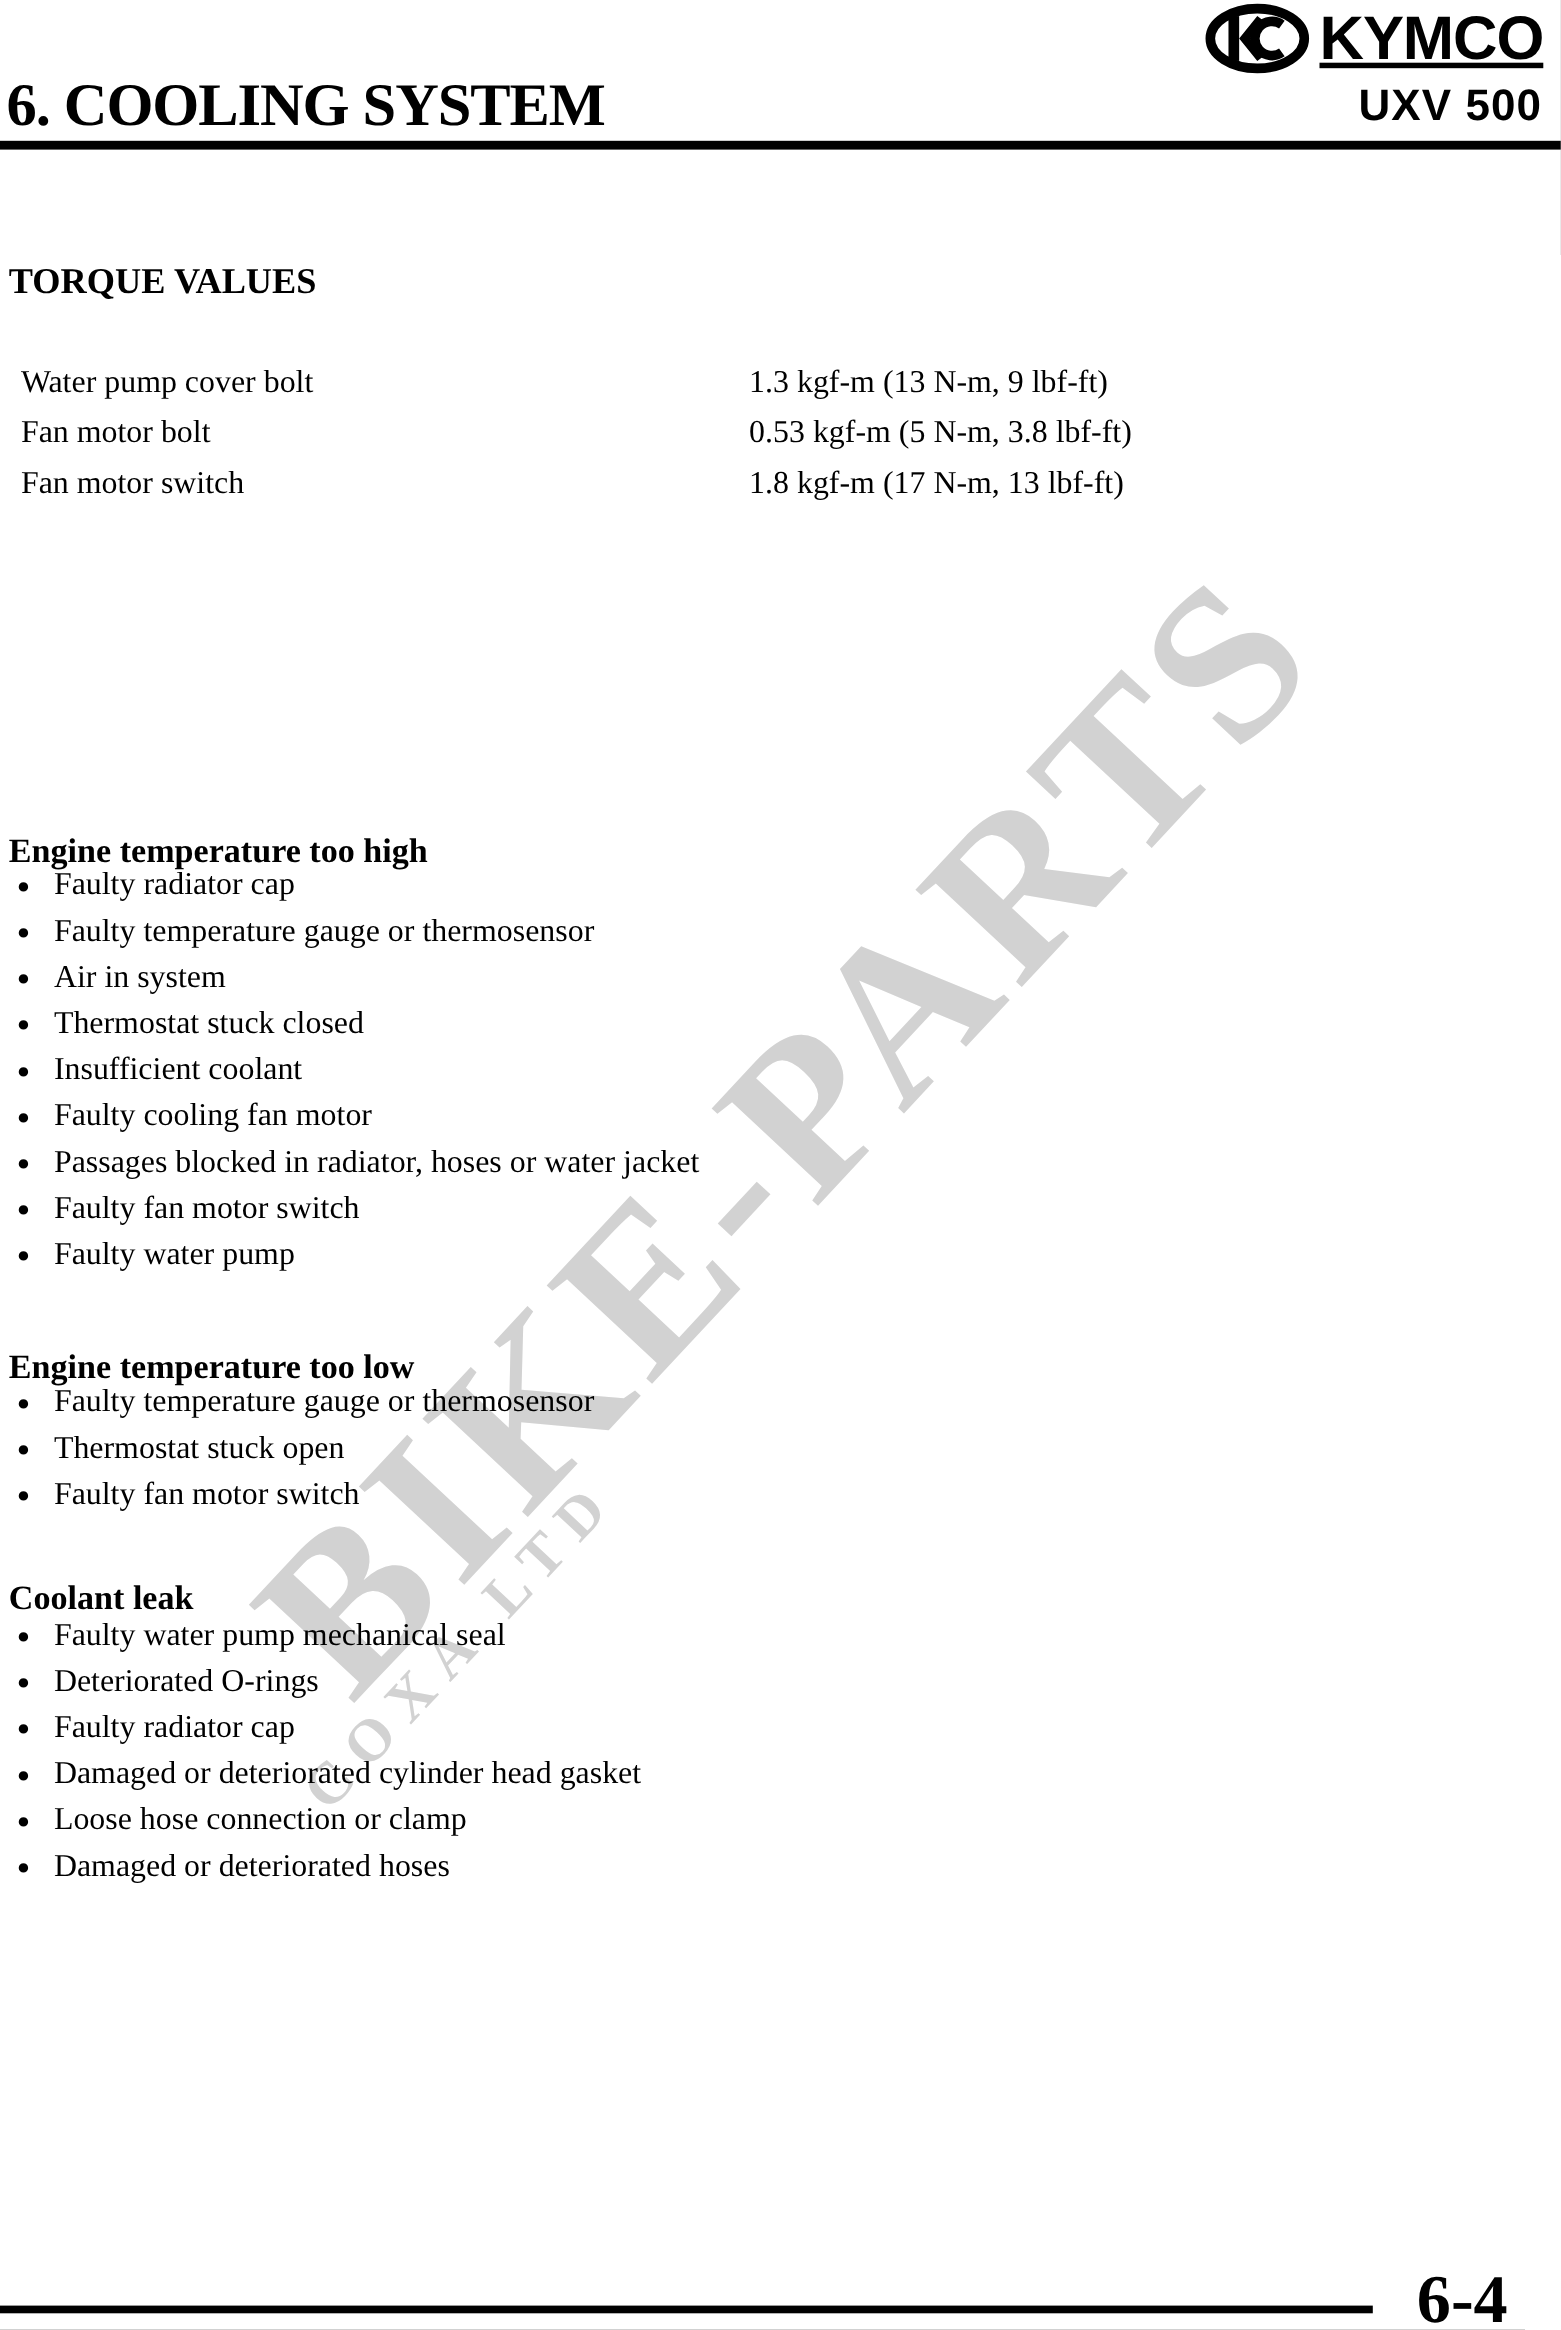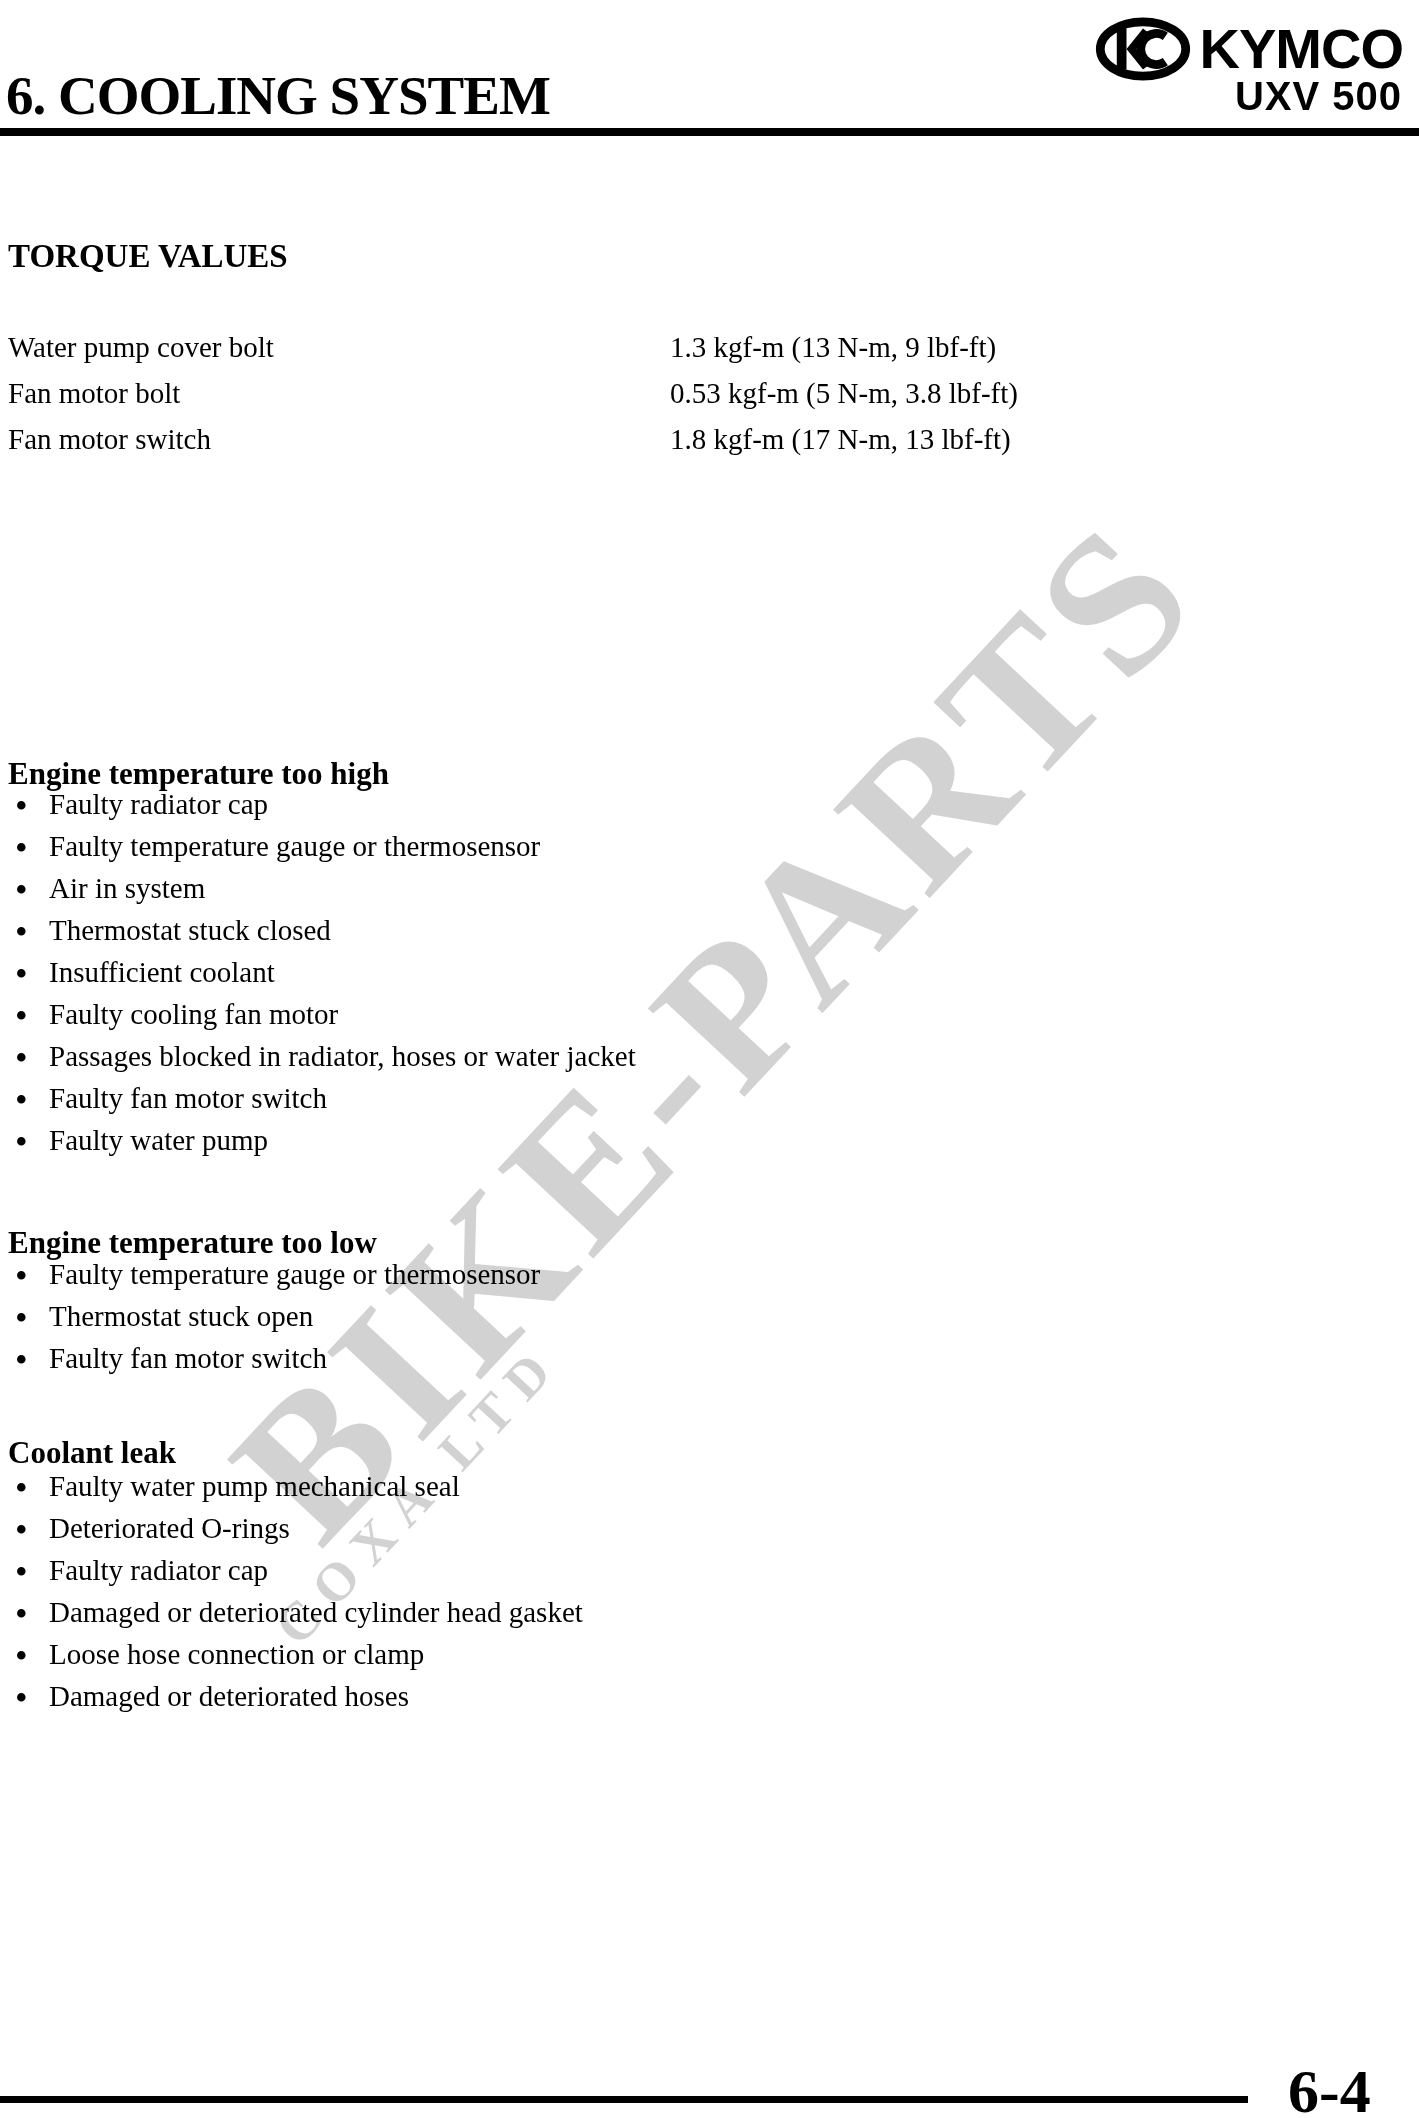--- a/index.html
+++ b/index.html
@@ -20,34 +20,34 @@
   }
   .watermark-line2 {
     position:absolute; left:14px; top:278px;
     font-size:54px; letter-spacing:14px; white-space:nowrap;
   }
   
   .page-title {
     position:absolute; left:6px; top:64px;
     font-size:55px; font-weight:bold; letter-spacing:-1px; white-space:nowrap; z-index:2;
   }
-  .brand { position:absolute; top:16px; right:16px; display:flex; align-items:center; gap:8px; z-index:2; }
+  .brand { position:absolute; top:2px; right:16px; display:flex; align-items:center; gap:8px; z-index:2;text-decoration:underline; }
   .brand-name {
     font-family:"Liberation Sans", sans-serif; font-weight:bold;
     font-size:56px; letter-spacing:-1px; line-height:66px;
   }
   .model-name {
     position:absolute; top:74px; right:17px; z-index:2;
     font-family:"Liberation Sans", sans-serif; font-weight:bold; font-size:40px; letter-spacing:1px;
   }
   .header-rule { position:absolute; left:0; top:128px; width:1419px; height:8px; background:#000; z-index:2; }
   
   .torque-heading { position:absolute; left:8px; top:238px; font-size:33px; font-weight:bold; z-index:1; }
   .torque-rows { position:absolute; left:8px; top:331px; width:1110px; z-index:1; }
-  .torque-row { position:relative; height:46px; font-size:29px; }
+  .torque-row { position:relative; height:46px; font-size:29px;margin-left:11px; }
   .torque-value { position:absolute; left:662px; top:0; white-space:nowrap; }
   
   .ts-heading { position:absolute; left:8px; top:654px; font-size:39px; font-weight:bold; z-index:1; }
   .sec-title { position:absolute; left:8px; font-size:31px; font-weight:bold; z-index:1; white-space:nowrap; }
   .sec-title.s0 { top:756px; }
   .sec-title.s1 { top:1225px; }
   .sec-title.s2 { top:1435px; }
   ul.blist { position:absolute; left:8px; margin:0; padding:0; z-index:1; }
   ul.blist.l0 { top:788px; }
   ul.blist.l1 { top:1258px; }

